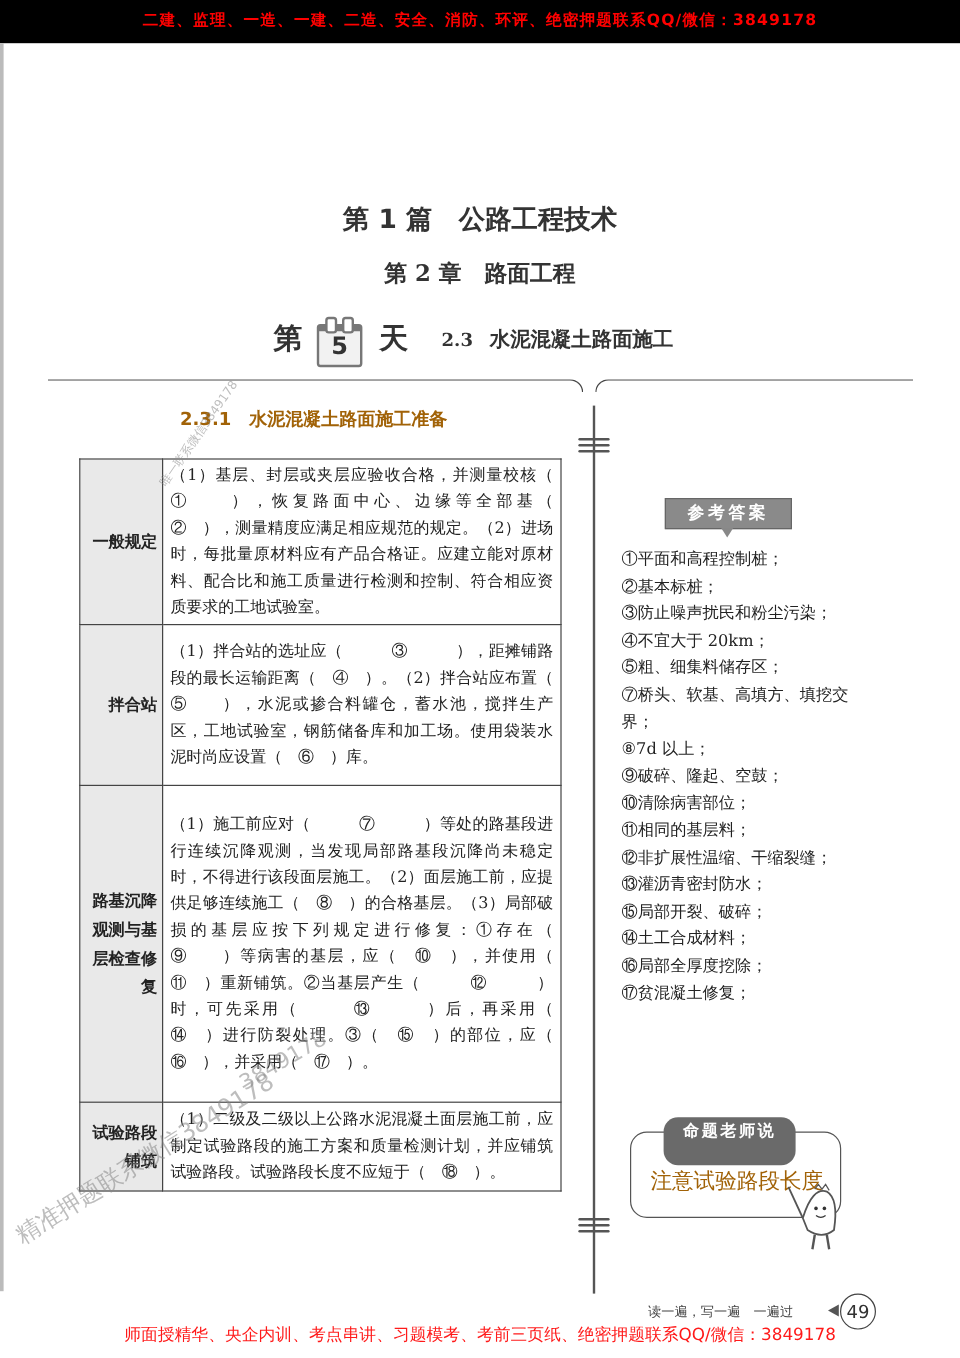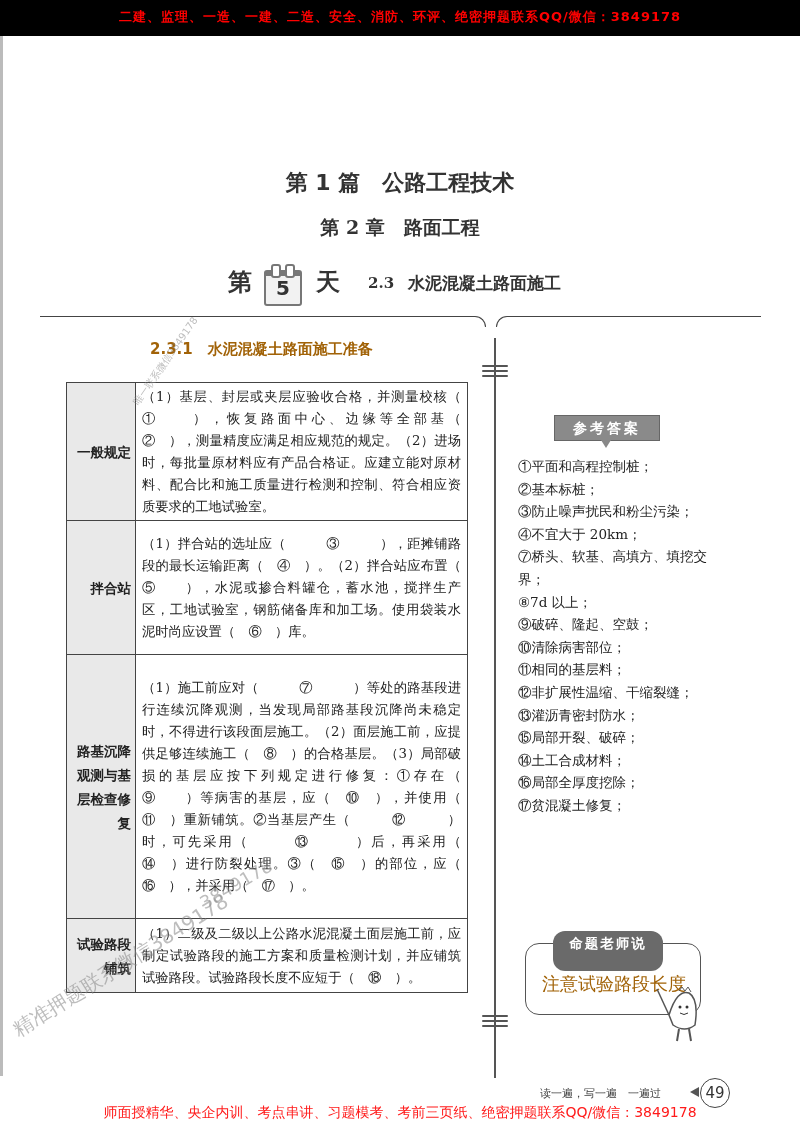--- a/index.html
+++ b/index.html
@@ -103,20 +103,21 @@
 </tbody>
   </table>
 
 <div class="answers">
   <div class="ans-badge">参考答案</div>
   <ul class="ans-list">
     <li>①平面和高程控制桩；</li>
     <li>②基本标桩；</li>
     <li>③防止噪声扰民和粉尘污染；</li>
     <li>④不宜大于 20km；</li>
+    <li>⑤粗、细集料储存区；</li>
     <li style="width:190px">⑦桥头、软基、高填方、填挖交界；</li>
     <li>⑧7d 以上；</li>
     <li>⑨破碎、隆起、空鼓；</li>
     <li>⑩清除病害部位；</li>
     <li>⑪相同的基层料；</li>
     <li>⑫非扩展性温缩、干缩裂缝；</li>
     <li>⑬灌沥青密封防水；</li>
     <li>⑮局部开裂、破碎；</li>
     <li>⑭土工合成材料；</li>
     <li>⑯局部全厚度挖除；</li>

